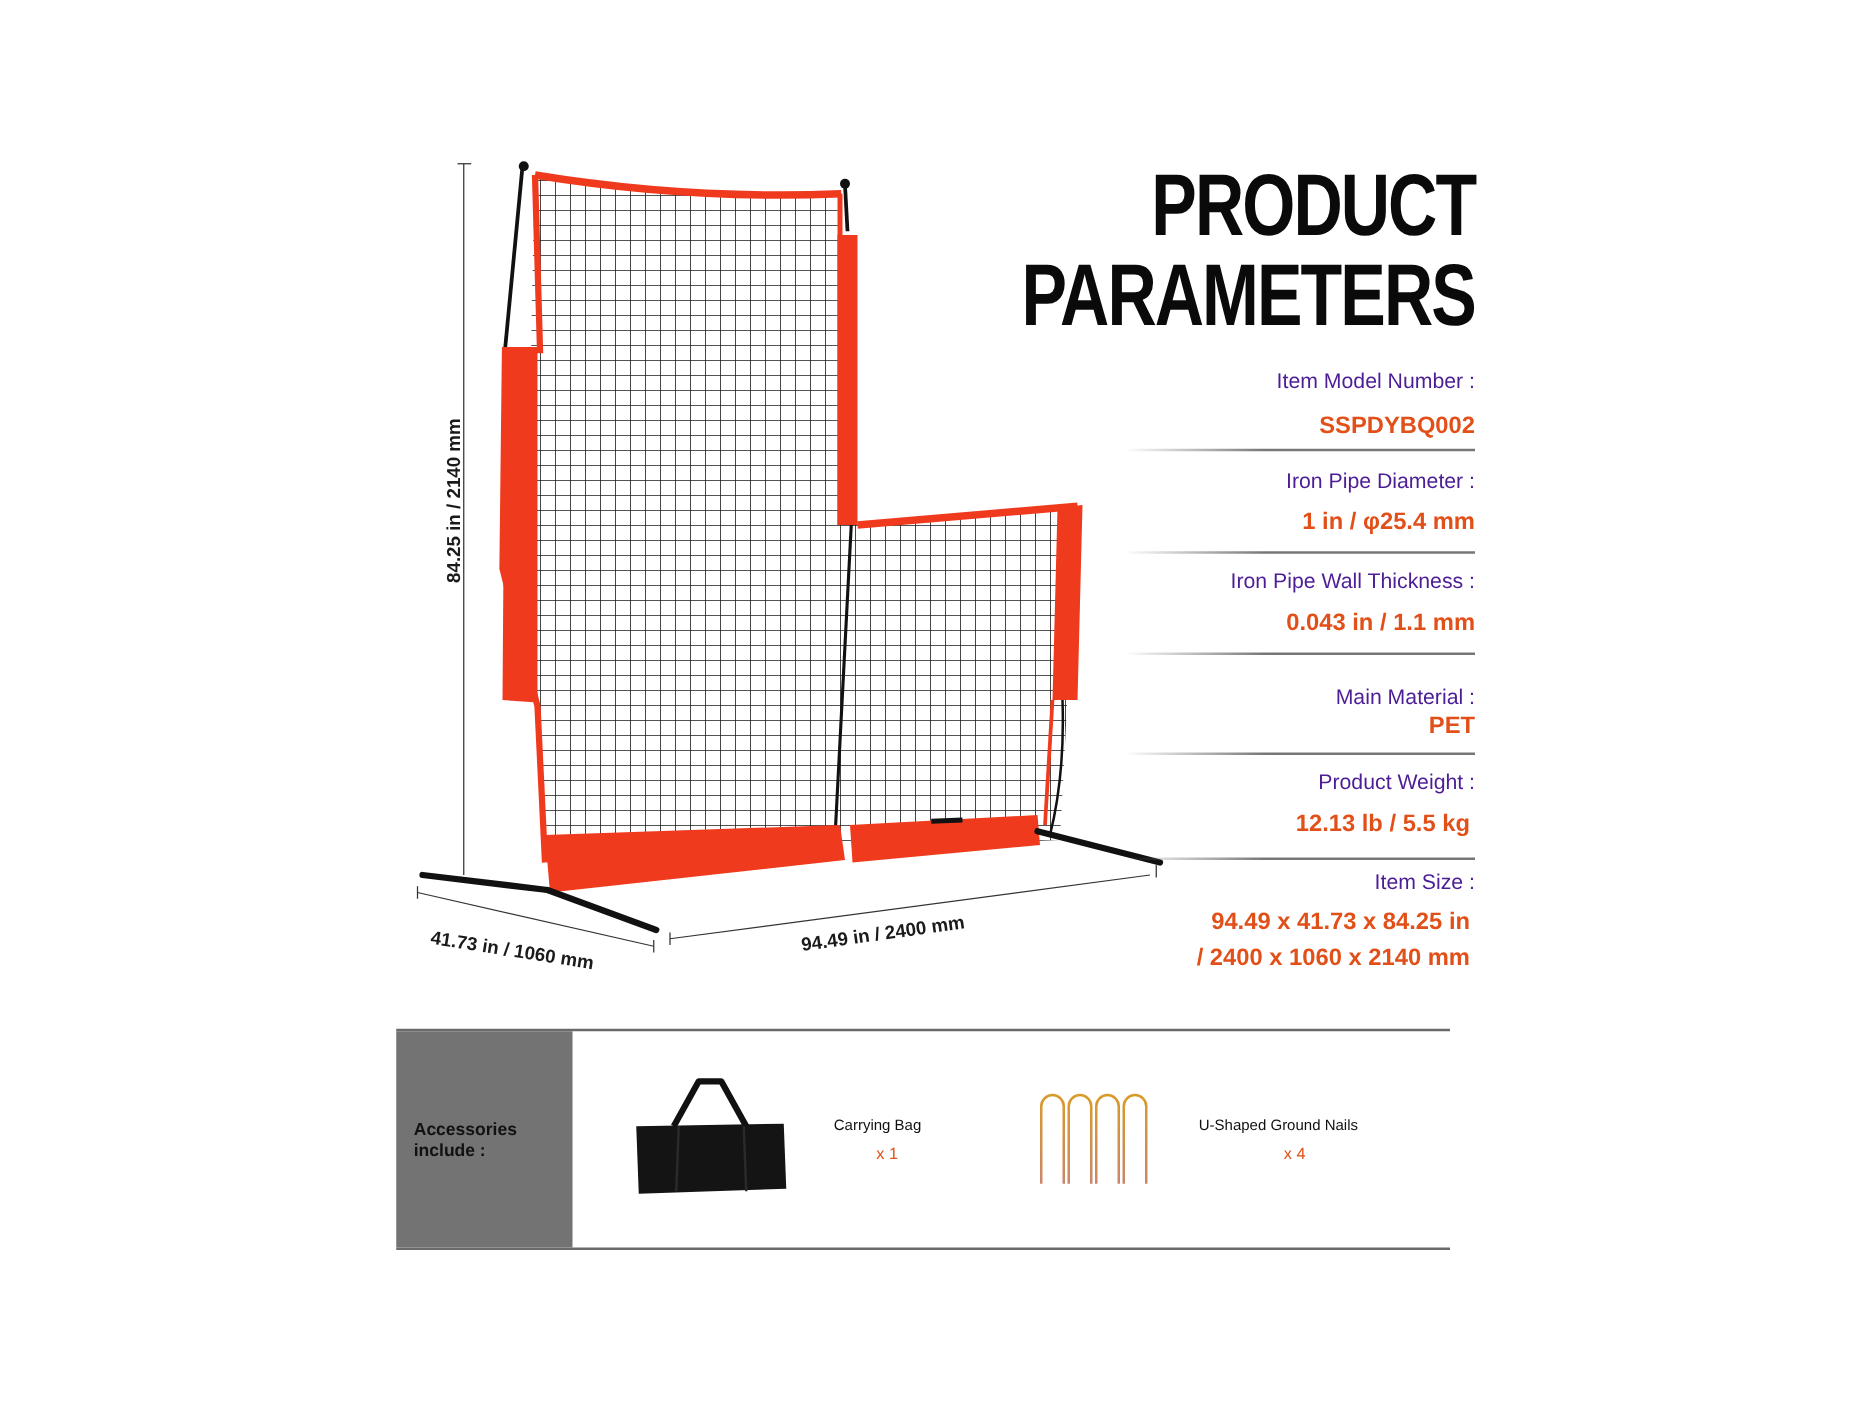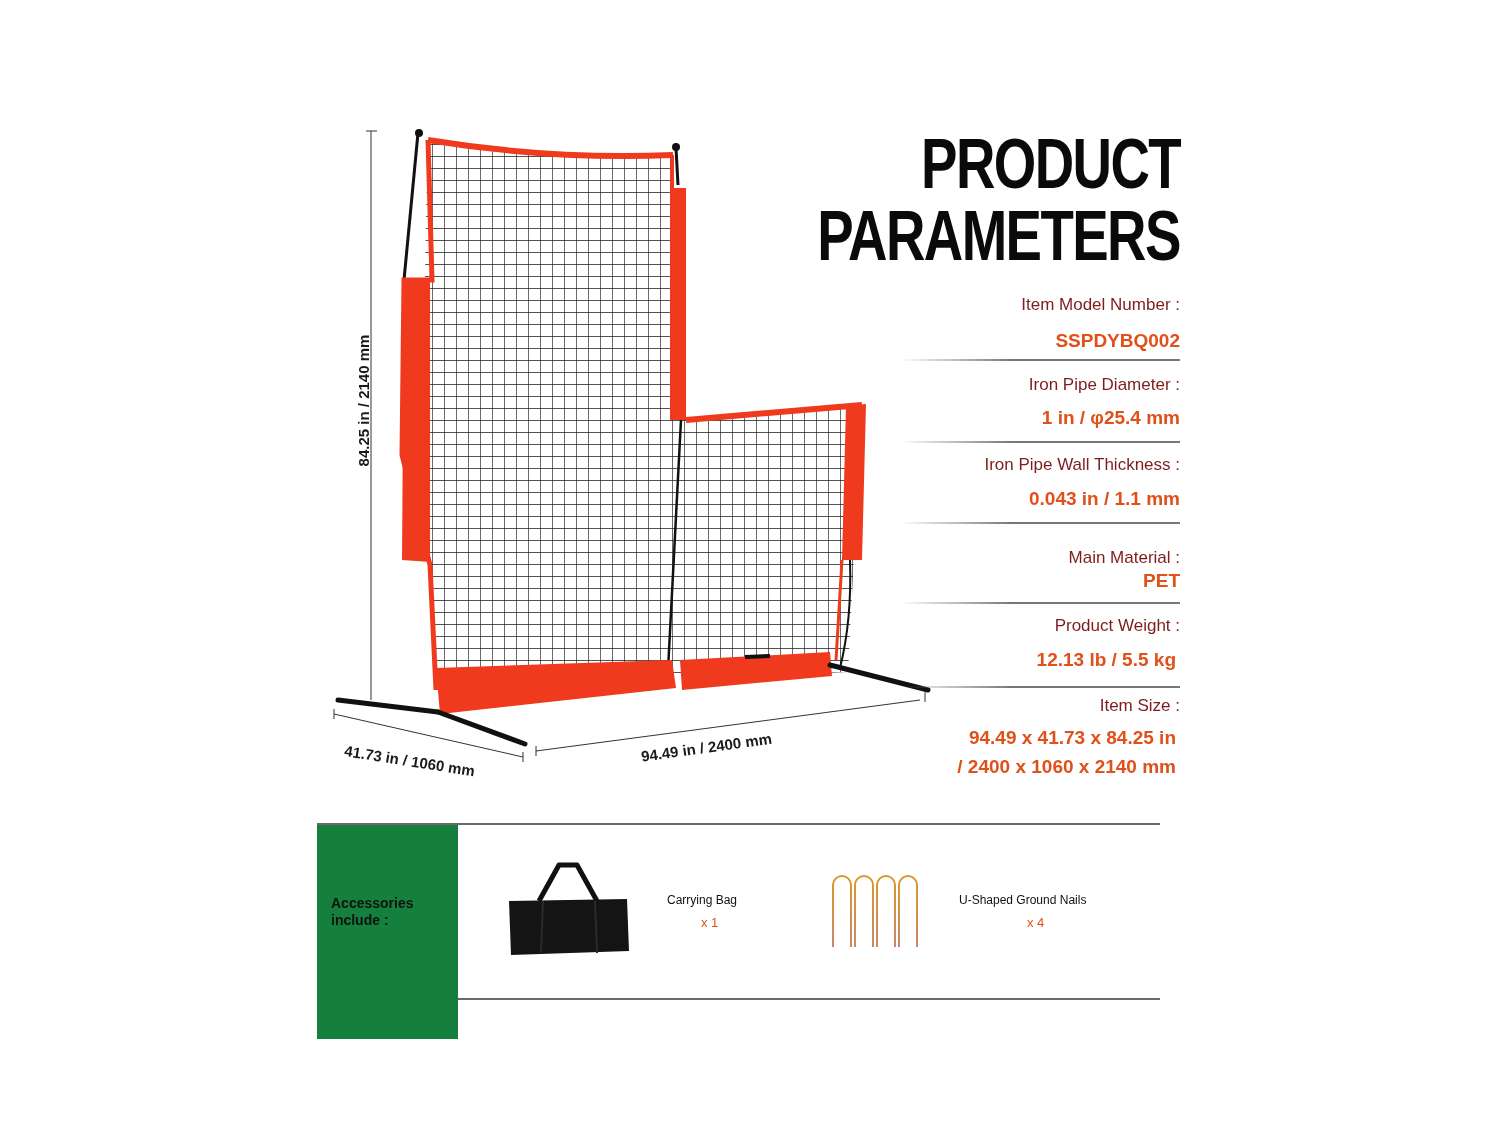--- a/index.html
+++ b/index.html
@@ -3,26 +3,26 @@
   <meta charset="utf-8">
   <style>
     html, body { margin:0; padding:0; background:#ffffff; }
     body { width:1500px; height:1125px; position:relative; overflow:hidden; font-family:"Liberation Sans", sans-serif; }
     .abs { position:absolute; }
     #net-svg { position:absolute; left:0; top:0; width:1500px; height:1125px; }
     .title-line { position:absolute; right:320px; font-family:"Liberation Sans", sans-serif; font-weight:700; color:#0a0a0a; letter-spacing:-2px; transform:scaleX(0.78); transform-origin:right center; white-space:nowrap; }
     #title-1 { top:128px; font-size:70px; line-height:72px; }
     #title-2 { top:200px; font-size:70px; line-height:72px; }
     .param { position:absolute; right:320px; text-align:right; white-space:nowrap; }
-    .param-label { color:#7f1d1d; font-size:17px; line-height:20px; }
+    .param-label { color:#4c1d95; font-size:17px; line-height:20px; }
     .param-value { color:#e2501a; font-size:19px; font-weight:700; line-height:22px;text-align:right; }
     .sep { position:absolute; height:2px; right:320px; background:linear-gradient(to right, rgba(120,120,120,0), #777 40%, #777); }
     .dim { position:absolute; font-size:15px; font-weight:700; color:#1a1a1a; white-space:nowrap; }
     #acc-table { position:absolute; left:317px; top:823px; width:843px; height:173px; border-top:2px solid #6a6a6a; border-bottom:2px solid #6a6a6a; }
-    #acc-label-cell { position:absolute; left:0; top:0; width:141px; height:214px; background:#15803d; }
+    #acc-label-cell { position:absolute; left:0; top:0; width:141px; height:173px; background:#737373; }
     #acc-label { position:absolute; left:14px; top:70px; font-size:14px; font-weight:700; color:#111; line-height:17px; white-space:pre-line; }
     .acc-name { position:absolute; font-size:12px; color:#111; text-align:center; white-space:nowrap; }
     .acc-qty { position:absolute; font-size:13px; color:#e2501a; text-align:center; white-space:nowrap; }
   </style>
 </head>
 <body>
 
 <svg id="net-svg" viewBox="0 0 1500 1125">
   <defs>
     <pattern id="mesh" width="12" height="12" patternUnits="userSpaceOnUse">

